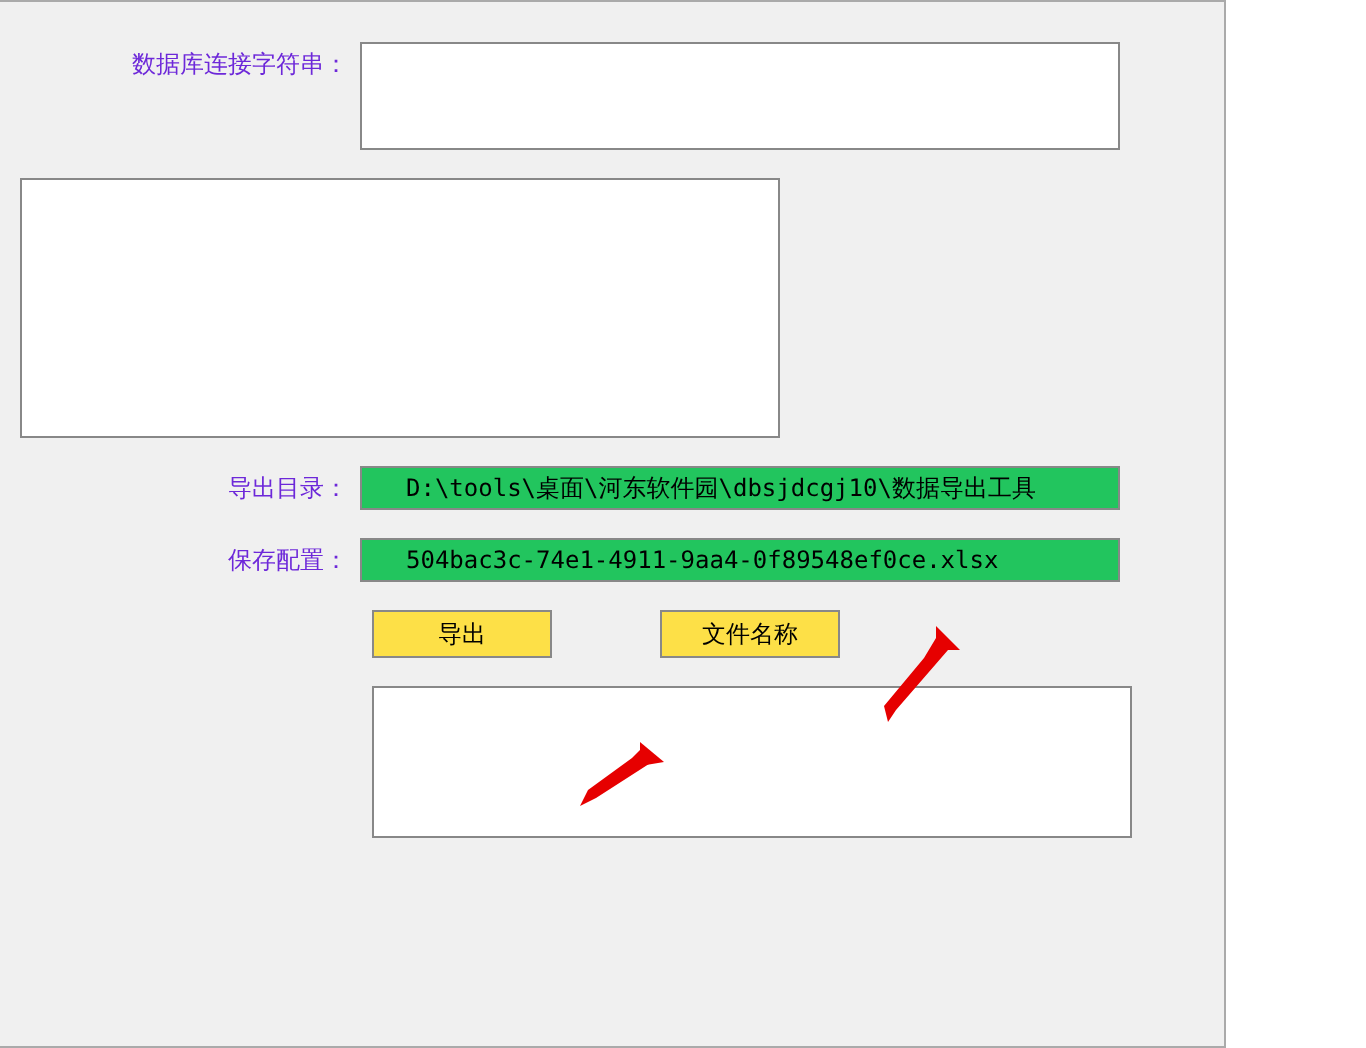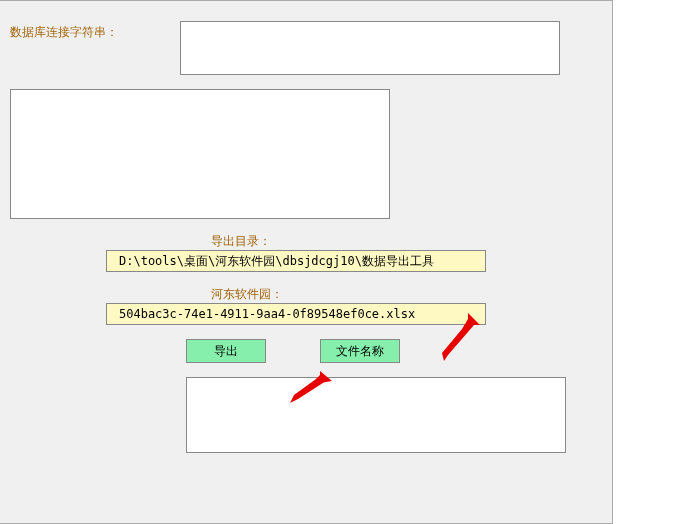--- a/index.html
+++ b/index.html
@@ -25,27 +25,26 @@
       height: 100%;
       position: relative;
     }
     .form-row {
       display: flex;
       align-items: flex-start;
       margin-bottom: 14px;
     }
     .form-row.center-v {
       align-items: center;
-      flex-direction: column;
     }
     .label {
       width: 170px;
-      text-align: left;
+      text-align: right;
       padding-right: 6px;
-      color: #a16207;
+      color: #6d28d9;
       padding-top: 3px;
     }
     .label-inline {
       padding-top: 0;
     }
     .multiline {
       width: 380px;
       height: 54px;
       border: 1px solid #888;
       background: #fff;
@@ -55,35 +54,35 @@
       padding: 2px 4px;
       overflow-y: scroll;
     }
     .multiline.tall {
       height: 130px;
     }
     .single-line {
       width: 380px;
       height: 22px;
       border: 1px solid #888;
-      background: #fef9c3;
+      background: #22c55e;
       font-family: "SimSun", monospace;
       font-size: 12px;
-      padding: 2px 12px;
+      padding: 2px 22px;
     }
     .button-row {
       display: flex;
       margin-left: 176px;
       margin-bottom: 14px;
       gap: 54px;
     }
     .btn {
-      width: 80px;
+      width: 90px;
       height: 24px;
-      background: #86efac;
+      background: #fde047;
       border: 1px solid #888;
       font-family: inherit;
       font-size: 12px;
       cursor: pointer;
       position: relative;
     }
     .log-area {
       margin-left: 176px;
       width: 380px;
       height: 76px;
@@ -136,21 +135,21 @@
   <div class="form-row">
     <textarea class="multiline tall" style=""></textarea>
   </div>
 
   <div class="form-row center-v">
     <div class="label label-inline">导出目录：</div>
     <input type="text" class="single-line" value="D:\tools\桌面\河东软件园\dbsjdcgj10\数据导出工具" style="">
   </div>
 
   <div class="form-row center-v">
-    <div class="label label-inline">河东软件园：</div>
+    <div class="label label-inline">保存配置：</div>
     <input type="text" class="single-line" value="504bac3c-74e1-4911-9aa4-0f89548ef0ce.xlsx" style="">
   </div>
 
   <div class="button-row">
     <button class="btn">导出</button>
     <button class="btn">文件名称</button>
   </div>
 
   <textarea class="log-area" style=""></textarea>
 

